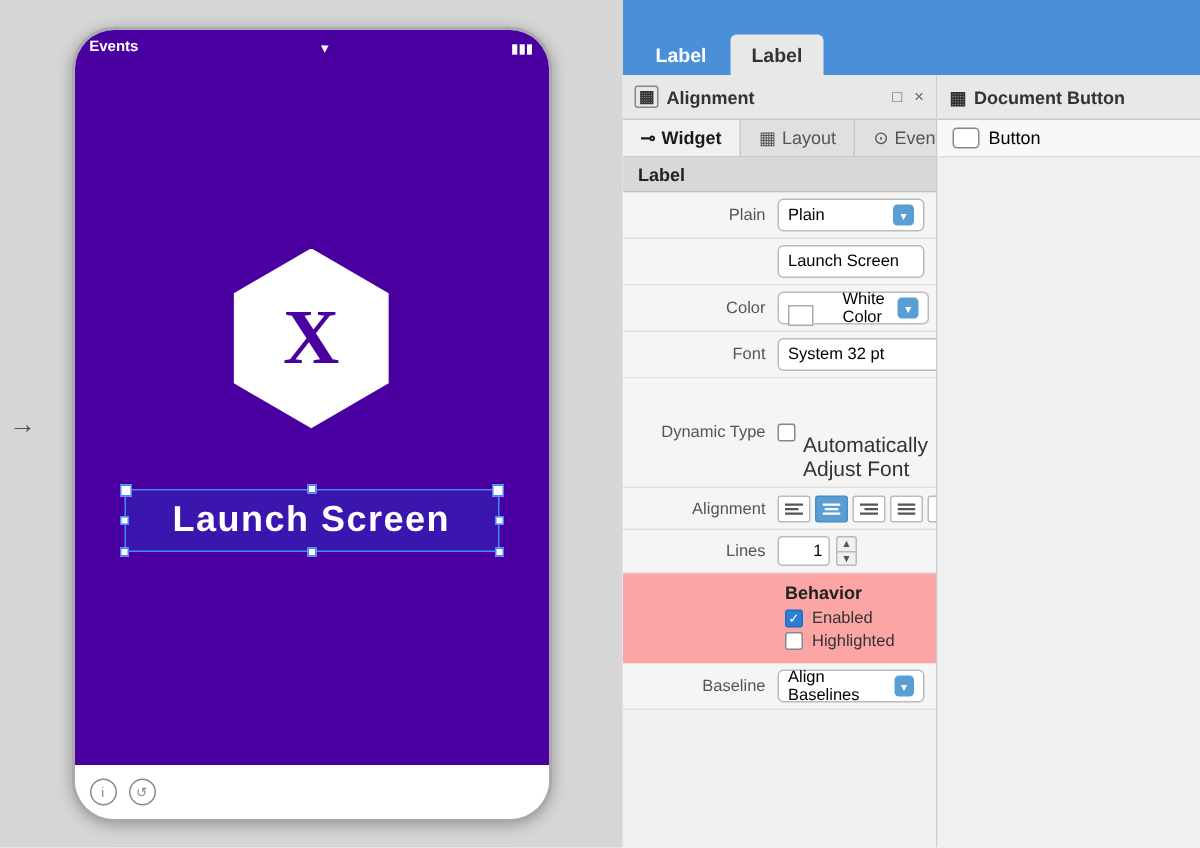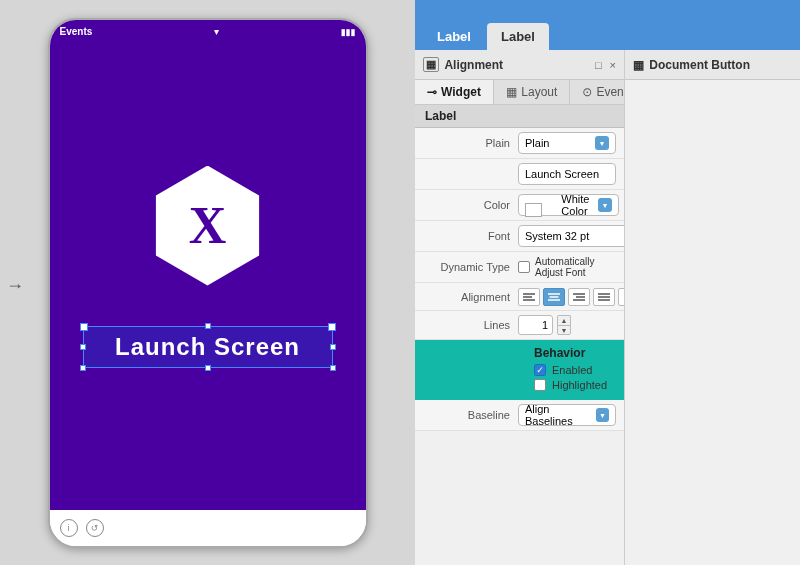--- a/index.html
+++ b/index.html
@@ -451,22 +451,22 @@
     .stepper-btn:first-child {
       border-bottom: none;
       border-radius: 2px 2px 0 0;
     }
 
     .stepper-btn:last-child {
       border-radius: 0 0 2px 2px;
     }
 
     .behavior-section {
-      padding: 6px 24px;
-      background: #14b8a6;
+      padding: 6px 13px;
+      background: #fca5a5;
     }
 
     .behavior-title {
       font-size: 12px;
       font-weight: 700;
       color: #222;
       margin-bottom: 4px;
       padding-left: 95px;
     }
 
@@ -687,21 +687,21 @@
               <input class="font-input" value="System 32 pt" readonly="" style="">
 
             </div>
           </div>
         </div>
 
         <div class="prop-row">
           <div class="prop-label">Dynamic Type</div>
           <div class="prop-value" style="gap:5px; display:flex; align-items:center;">
             <div class="checkbox" style="width:12px;height:12px;border:1px solid #888;background:white;border-radius:2px;"></div>
-            <span style="font-size:10px; color:#333;">Automatically Adjust Font</span>
+            <span style="font-size:14px; color:#333;margin-top:32px;">Automatically Adjust Font</span>
           </div>
         </div>
 
         <div class="prop-row">
           <div class="prop-label">Alignment</div>
           <div class="prop-value">
             <div class="alignment-group">
               <div class="align-btn" title="Left">
                 <svg width="12" height="10" viewBox="0 0 12 10">
                     <line x1="0" y1="2" x2="12" y2="2" stroke="#555" stroke-width="1.5"></line>
@@ -771,16 +771,20 @@
         </div>
 
       </div>
     </div>
 
     <div class="doc-outline-panel">
       <div class="doc-header">
         <span>▦</span>
         <span>Document Button</span>
       </div>
+      <div class="button-item">
+        <div class="button-icon-box"></div>
+        <span>Button</span>
+      </div>
     </div>
 
   </div>
 </div>
 
 </body></html>

